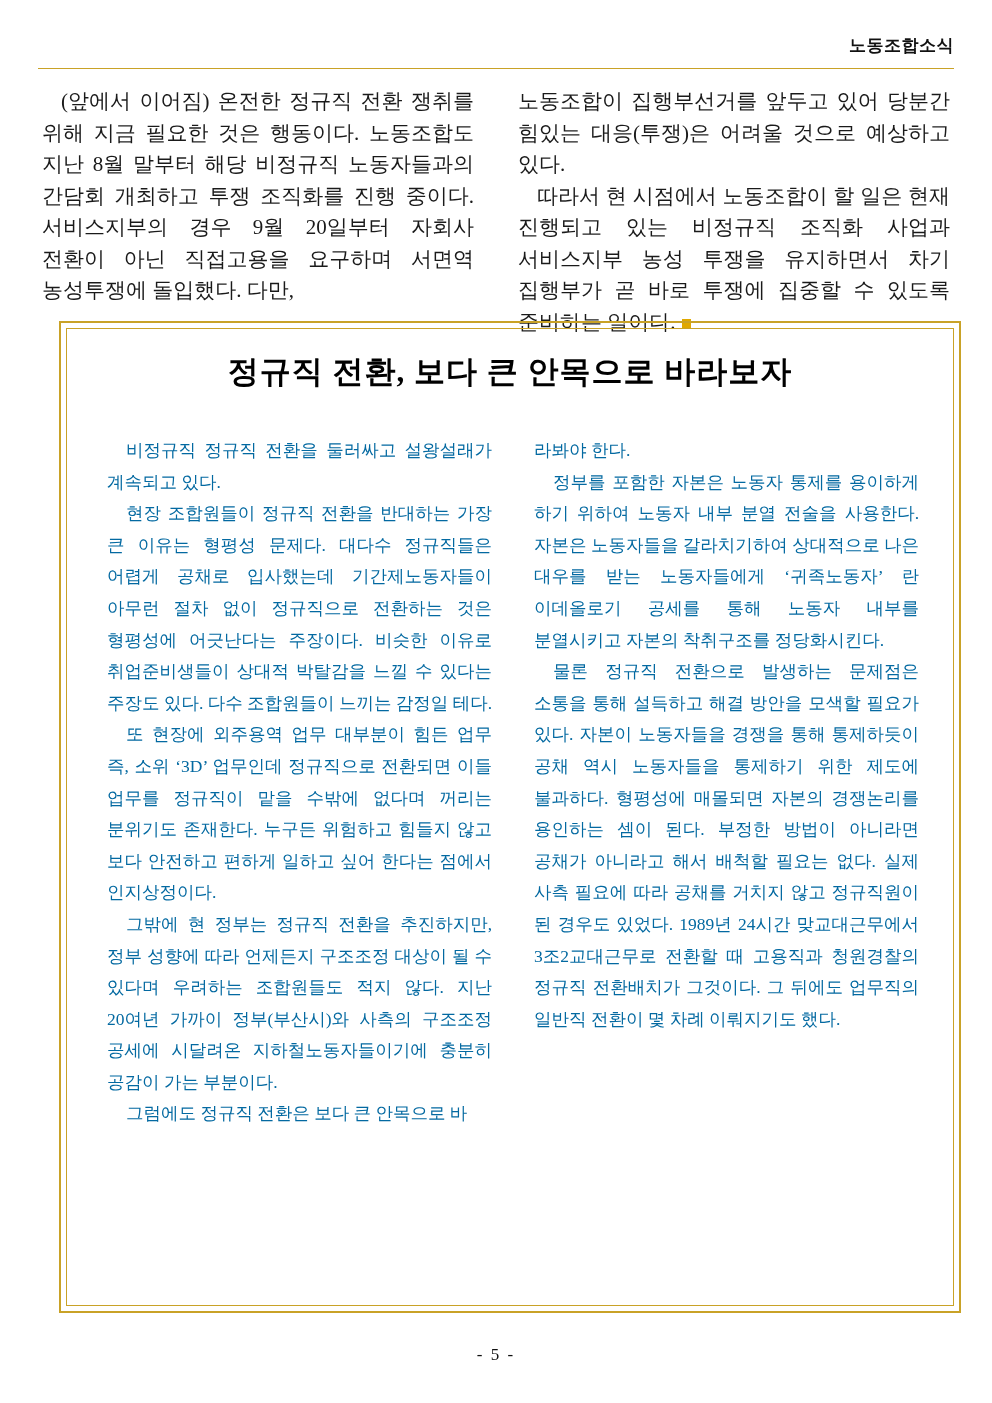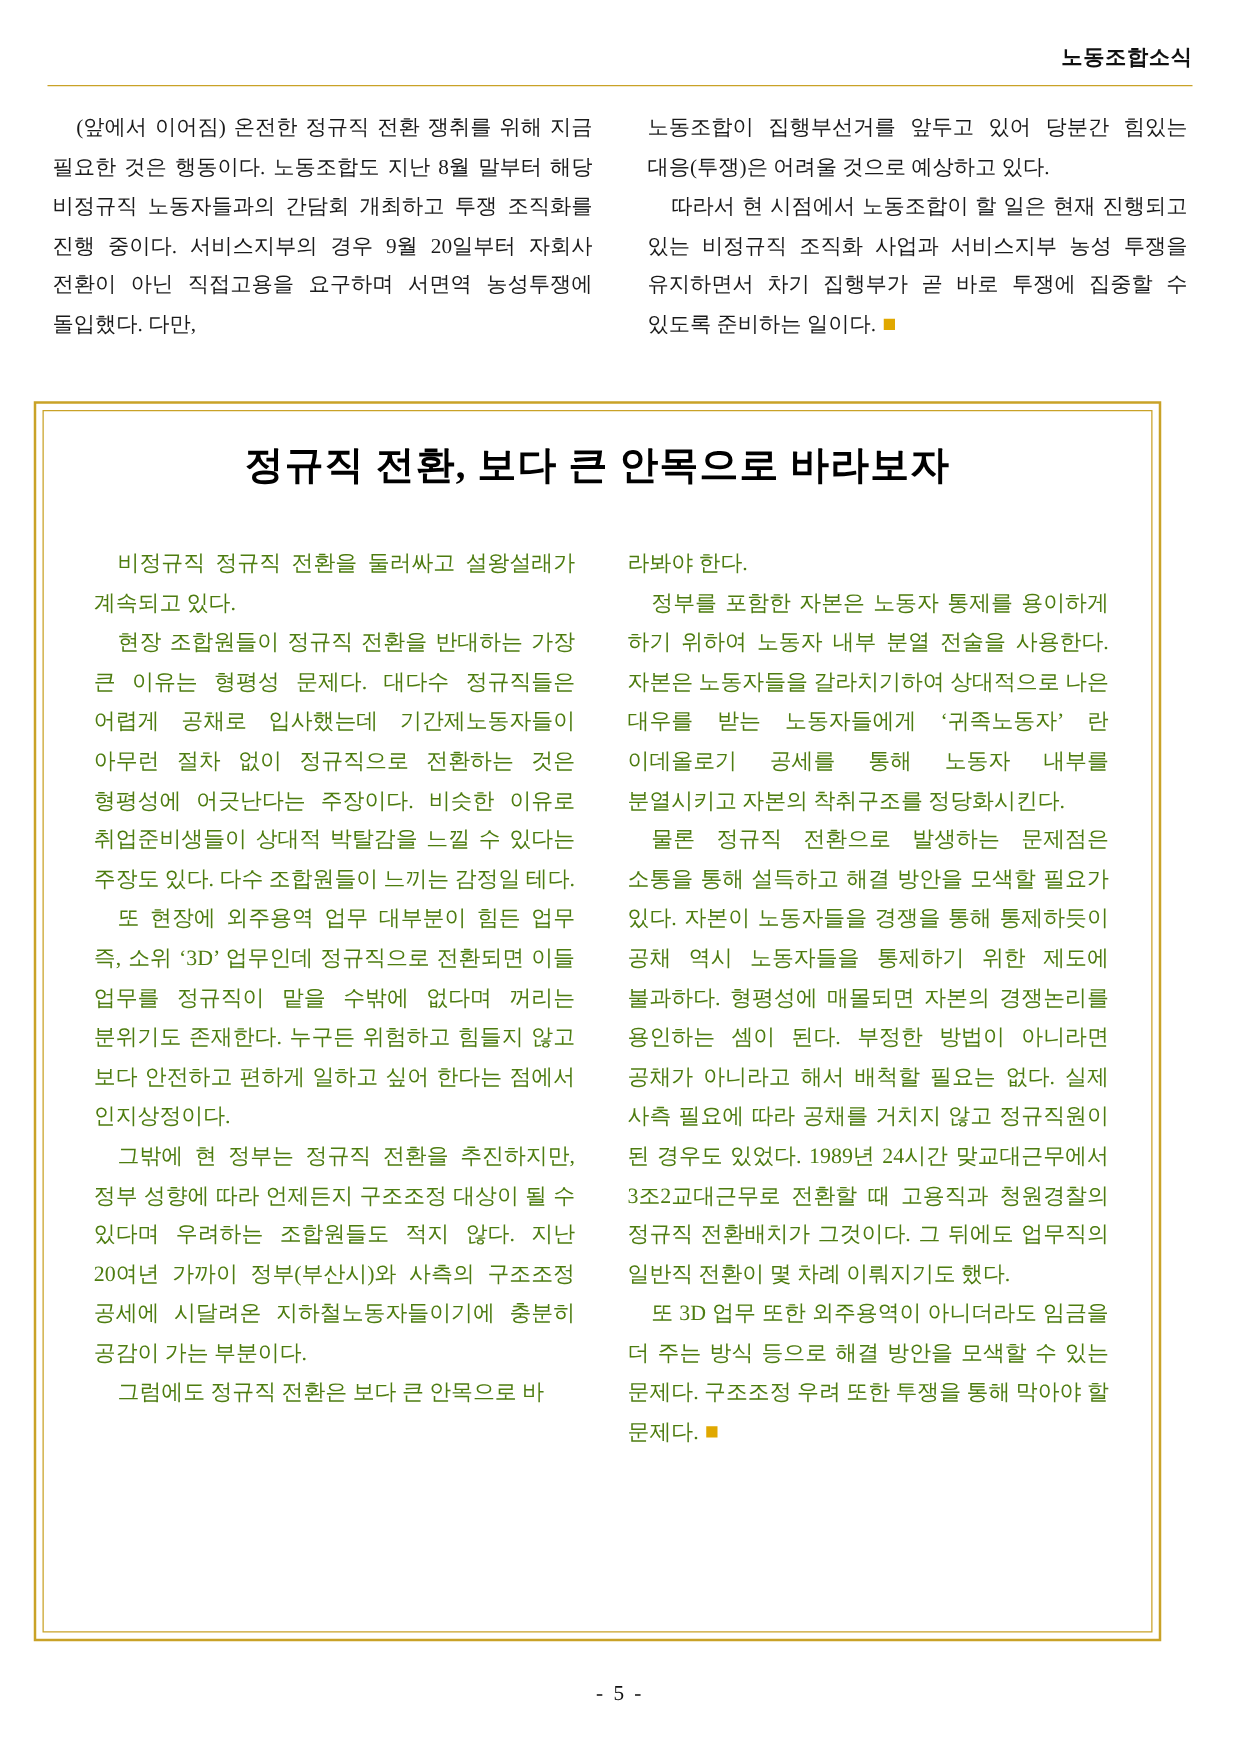--- a/index.html
+++ b/index.html
@@ -57,21 +57,21 @@
     left: 42px;
     top: 86px;
     width: 908px;
     display: flex;
     gap: 44px;
   }
   .continued .col {
     width: 432px;
   }
   .body-text {
-    font-size: 17px;
+    font-size: 21px;
     line-height: 31.5px;
     text-align: justify;
     text-justify: inter-ideograph;
     word-break: keep-all;
     color: #1a1a1a;
   }
   .body-text p {
     margin: 0;
     text-indent: 19px;
   }
@@ -83,21 +83,21 @@
     width: 9px;
     height: 9px;
     background: #E0A800;
     margin-left: 6px;
     vertical-align: 1px;
   }
 
   
   .feature-box {
     position: absolute;
-    left: 27px;
+    left: 59px;
     top: 321px;
     width: 902px;
     height: 992px;
     box-sizing: border-box;
     border: 2.5px solid #C9A227;
     padding: 0;
   }
   .feature-box::after {
     content: "";
     position: absolute;
@@ -126,21 +126,21 @@
   }
   .feature-cols .col {
     width: 385px;
   }
   .feature-text {
     font-size: 17.5px;
     line-height: 31.6px;
     text-align: justify;
     text-justify: inter-ideograph;
     word-break: keep-all;
-    color: #4d7c0f;
+    color: #0369a1;
   }
   .feature-text p {
     margin: 0;
     text-indent: 19px;
   }
   .feature-text p.noindent {
     text-indent: 0;
   }
 
   
@@ -190,21 +190,20 @@
           <p>또 현장에 외주용역 업무 대부분이 힘든 업무 즉, 소위 ‘3D’ 업무인데 정규직으로 전환되면 이들 업무를 정규직이 맡을 수밖에 없다며 꺼리는 분위기도 존재한다. 누구든 위험하고 힘들지 않고 보다 안전하고 편하게 일하고 싶어 한다는 점에서 인지상정이다.</p>
           <p>그밖에 현 정부는 정규직 전환을 추진하지만, 정부 성향에 따라 언제든지 구조조정 대상이 될 수 있다며 우려하는 조합원들도 적지 않다. 지난 20여년 가까이 정부(부산시)와 사측의 구조조정 공세에 시달려온 지하철노동자들이기에 충분히 공감이 가는 부분이다.</p>
           <p>그럼에도 정규직 전환은 보다 큰 안목으로 바</p>
         </div>
       </div>
       <div class="col">
         <div class="feature-text">
           <p class="noindent">라봐야 한다.</p>
           <p>정부를 포함한 자본은 노동자 통제를 용이하게 하기 위하여 노동자 내부 분열 전술을 사용한다. 자본은 노동자들을 갈라치기하여 상대적으로 나은 대우를 받는 노동자들에게 ‘귀족노동자’ 란 이데올로기 공세를 통해 노동자 내부를 분열시키고 자본의 착취구조를 정당화시킨다.</p>
           <p>물론 정규직 전환으로 발생하는 문제점은 소통을 통해 설득하고 해결 방안을 모색할 필요가 있다. 자본이 노동자들을 경쟁을 통해 통제하듯이 공채 역시 노동자들을 통제하기 위한 제도에 불과하다. 형평성에 매몰되면 자본의 경쟁논리를 용인하는 셈이 된다. 부정한 방법이 아니라면 공채가 아니라고 해서 배척할 필요는 없다. 실제 사측 필요에 따라 공채를 거치지 않고 정규직원이 된 경우도 있었다. 1989년 24시간 맞교대근무에서 3조2교대근무로 전환할 때 고용직과 청원경찰의 정규직 전환배치가 그것이다. 그 뒤에도 업무직의 일반직 전환이 몇 차례 이뤄지기도 했다.</p>
-          <p><span>또 3D 업무 또한 외주용역이 아니더라도 임금을 더 주는 방식 등으로 해결 방안을 모색할 수 있는 문제다. 구조조정 우려 또한 투쟁을 통해 막아야 할 문제다.</span><span class="endmark"></span></p>
         </div>
       </div>
     </div>
   </div>
 
   <div class="footer">
     <span>- 5 -</span>
   </div>
 
 </div>

